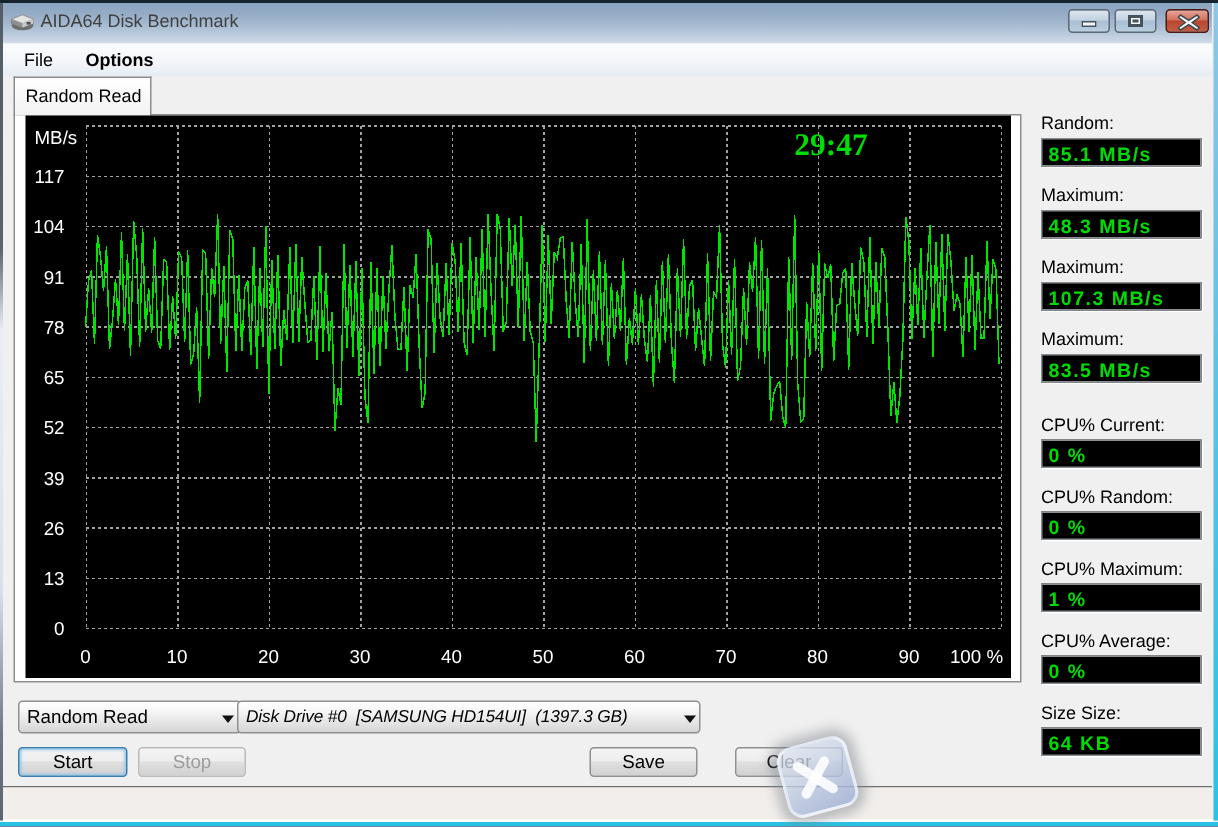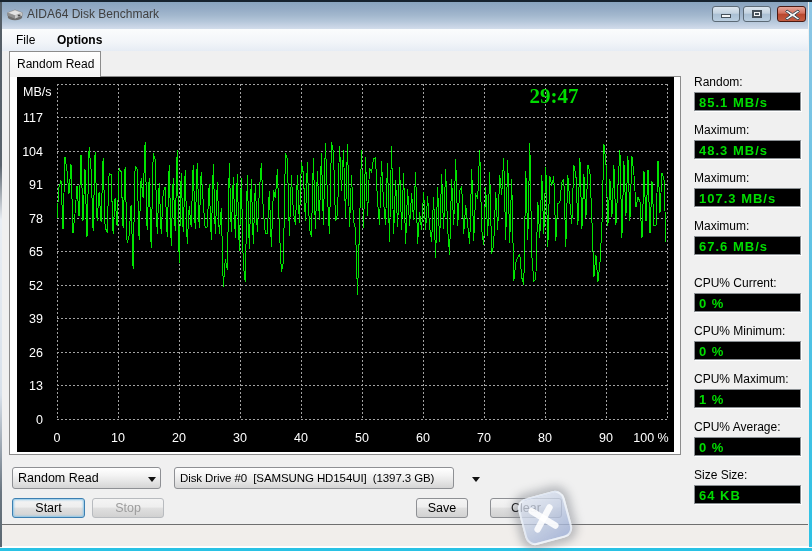--- a/index.html
+++ b/index.html
@@ -42,27 +42,27 @@
 .rlabel { left:694px; font-size:12px; color:#000; }
 .rbox { left:694px; width:107px; height:19px; background:#000; border:1px solid #898e92;
   box-shadow:1px 1px 0 #ffffff;padding-left:32px; }
 .rval { position:absolute; left:4px; top:2px; font-size:13px; font-weight:bold; letter-spacing:1px; color:#00dc00; }
 
 .combo { top:467px; height:22px; border:1px solid #8e9094; border-radius:3px;
   background:linear-gradient(180deg,#ffffff 0%,#f4f4f4 35%,#e4e4e4 70%,#d5d5d5 100%); }
 .combo-text { position:absolute; left:5px; top:3px; font-size:12.5px; color:#000; }
 .combo-arrow { position:absolute; top:9px; width:0; height:0; border-left:4.5px solid transparent; border-right:4.5px solid transparent; border-top:5px solid #111; }
 #combo1 { left:12px; width:149px; }
-#combo2 { left:174px; width:280px; }
+#combo2 { left:158px; width:309px;font-style:italic; }
 
 .pbtn { top:498px; height:20px; border:1px solid #8e9094; border-radius:3px; font-size:12.5px; color:#000;
   background:linear-gradient(180deg,#f4f4f4 0%,#eeeeee 45%,#e0e0e0 50%,#d1d1d1 100%); text-align:center; line-height:18px; }
 #btn-start { left:12px; width:73px; border:1px solid #3c7fb1; box-shadow:inset 0 0 2px 1px #8cc6e8; }
 #btn-stop { left:92px; width:72px; border:1px solid #b8bbbf; color:#9d9d9d; }
-#btn-save { left:416px; width:52px; }
+#btn-save { left:393px; width:72px; }
 #btn-clear { left:490px; width:72px; }
 
 #statline { left:2px; top:524px; width:806px; height:1px; background:#6f6f6f; }
 #statarea { left:2px; top:525px; width:806px; height:21px; background:#f1eeeb; }
 
 #wm { left:516px; top:486px; width:296px; height:65px; z-index:50; }
 #wm-logo { position:absolute; left:5px; top:8px; width:48px; height:48px; transform:rotate(-15deg);
   border-radius:10px; border:2.5px solid rgba(242,246,251,0.72);
   background:linear-gradient(160deg, rgba(224,230,241,0.78) 0%, rgba(198,208,228,0.78) 40%, rgba(154,172,212,0.82) 100%);
   box-shadow:0 0 8px 5px rgba(126,130,138,0.48); }
@@ -161,27 +161,27 @@
 <div class="abs rlabel" style="top:123px">Maximum:</div>
 <div class="abs rbox" style="top:140px">
     <div class="rval">48.3 MB/s</div>
   </div>
 <div class="abs rlabel" style="top:171px">Maximum:</div>
 <div class="abs rbox" style="top:188px">
     <div class="rval">107.3 MB/s</div>
   </div>
 <div class="abs rlabel" style="top:219px">Maximum:</div>
 <div class="abs rbox" style="top:236px">
-    <div class="rval">67.6 MB/s</div>
+    <div class="rval">83.5 MB/s</div>
   </div>
 <div class="abs rlabel" style="top:276px">CPU% Current:</div>
 <div class="abs rbox" style="top:293px">
     <div class="rval">0 %</div>
   </div>
-<div class="abs rlabel" style="top:324px">CPU% Minimum:</div>
+<div class="abs rlabel" style="top:324px">CPU% Random:</div>
 <div class="abs rbox" style="top:341px">
     <div class="rval">0 %</div>
   </div>
 <div class="abs rlabel" style="top:372px">CPU% Maximum:</div>
 <div class="abs rbox" style="top:389px">
     <div class="rval">1 %</div>
   </div>
 <div class="abs rlabel" style="top:420px">CPU% Average:</div>
 <div class="abs rbox" style="top:437px">
     <div class="rval">0 %</div>

